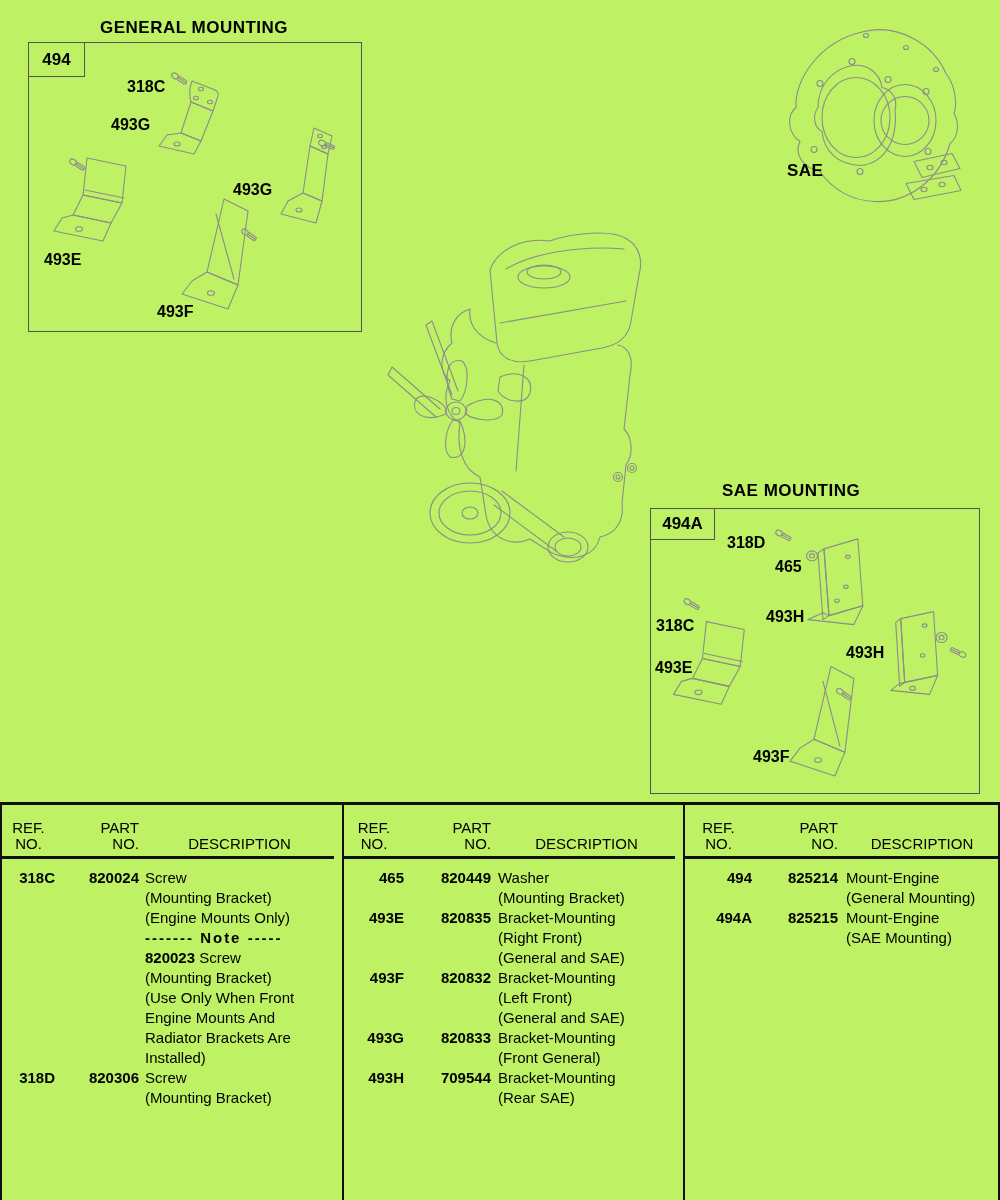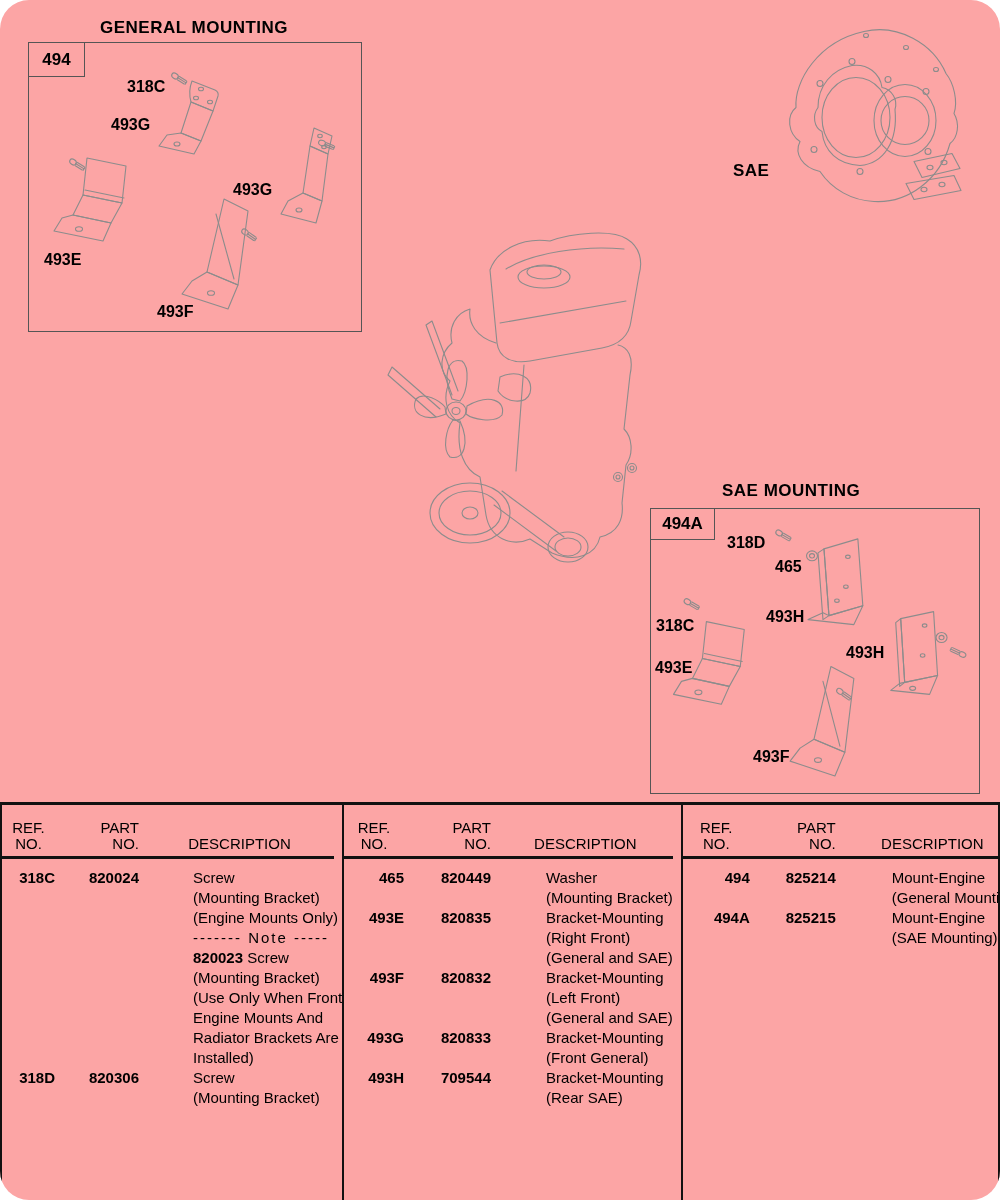--- a/index.html
+++ b/index.html
@@ -1,17 +1,17 @@
 <!DOCTYPE html>
 <html><head>
 <meta charset="utf-8">
 <style>
   html,body{margin:0;padding:0;background:#fff;}
-  #page{position:relative;width:1000px;height:1200px;background:#fca5a5;overflow:hidden;
-        font-family:"Liberation Sans", sans-serif;color:#000;border-radius:29px;}
+  #page{position:relative;width:1000px;height:1200px;background:#bef264;overflow:hidden;
+        font-family:"Liberation Sans", sans-serif;color:#000;}
   .abs{position:absolute;}
   .diagram-title{font-size:17px;font-weight:bold;letter-spacing:.5px;white-space:nowrap;}
   .part-label{font-size:16px;font-weight:bold;line-height:1;white-space:nowrap;}
   .part-box{border:1px solid #555;background:transparent;}
   .corner-tag{border-right:1px solid #555;border-bottom:1px solid #555;
               display:flex;align-items:center;justify-content:center;
               font-size:17px;font-weight:bold;}
   svg.art{stroke:#8c8c8c;fill:none;stroke-width:1.1;stroke-linejoin:round;stroke-linecap:round;}
 
   
@@ -27,23 +27,23 @@
   .col-0 .col-header,.col-0 .t-entry{grid-template-columns:53px 78px 1fr;column-gap:6px;}
   .col-1 .col-header,.col-1 .t-entry{grid-template-columns:60px 80px 1fr;column-gap:7px;}
   .col-2 .col-header,.col-2 .t-entry{grid-template-columns:67px 78px 1fr;column-gap:8px;}
   .h-ref{grid-column:1;text-align:center;}
   .h-part{grid-column:2;text-align:right;}
   .h-desc{grid-column:3;text-align:center;}
   .col-body{padding-top:9px;}
   .t-entry{display:grid;align-items:start;}
   .t-ref,.t-part{text-align:right;font-weight:bold;line-height:20px;white-space:nowrap;}
   .t-desc{grid-column:3;}
-  .t-line{height:20px;line-height:20px;white-space:nowrap;margin-left:48px;}
+  .t-line{height:20px;line-height:20px;white-space:nowrap;}
   .bold{font-weight:bold;}
-  .note-div{font-weight:normal;letter-spacing:2px;}
+  .note-div{font-weight:bold;letter-spacing:2px;}
 </style>
 </head>
 <body>
 
 <div id="page">
 
   <div class="abs diagram-title" style="left:100px;top:18px;">GENERAL MOUNTING</div>
 
   <div class="abs part-box" style="left:28px;top:42px;width:332px;height:288px;">
     <div class="corner-tag" style="width:55px;height:33px;">494</div>
@@ -126,21 +126,21 @@
       <ellipse cx="168" cy="48" rx="2.5" ry="2"></ellipse>
     <g>
       <path d="M146,140 L184,132 L192,147 L154,156 Z"></path>
       <ellipse cx="162" cy="146" rx="3" ry="2.2"></ellipse>
         <ellipse cx="176" cy="141" rx="3" ry="2.2"></ellipse>
       <path d="M138,162 L186,154 L193,169 L146,178 Z"></path>
       <ellipse cx="156" cy="168" rx="3" ry="2.2"></ellipse>
         <ellipse cx="174" cy="163" rx="3" ry="2.2"></ellipse>
     </g>
   </svg>
-  <div class="abs diagram-title" style="left:733px;top:161px;">SAE</div>
+  <div class="abs diagram-title" style="left:787px;top:161px;">SAE</div>
 
   <svg class="art abs" style="left:372px;top:225px;" width="280" height="345" viewBox="0 0 280 345">
     <path d="M118,45 C125,25 150,12 178,16 C200,8 240,4 255,14 C268,22 271,36 267,50 L259,96 C257,112 246,120 230,123 L158,136 C140,139 127,133 125,118 Z"></path>
     <path d="M134,44 C160,28 210,20 252,24"></path>
     <path d="M128,98 L254,76"></path>
     <ellipse cx="172" cy="52" rx="26" ry="11"></ellipse>
     <ellipse cx="172" cy="47" rx="17" ry="7"></ellipse>
     <path d="M124,118 C104,112 96,98 98,84 C84,88 76,102 80,118 C68,128 66,146 78,156 C70,172 74,190 88,198 C84,225 92,245 108,252 L114,290 C118,314 140,322 158,314 L180,328 C204,338 224,330 228,312 C246,308 252,294 250,278 L254,240 C262,228 260,212 252,204 L258,150 C262,132 256,122 246,120"></path>
     <path d="M128,152 C146,144 162,152 158,168 C154,180 134,178 126,166 Z"></path>
     <path d="M152,140 L144,246"></path>

